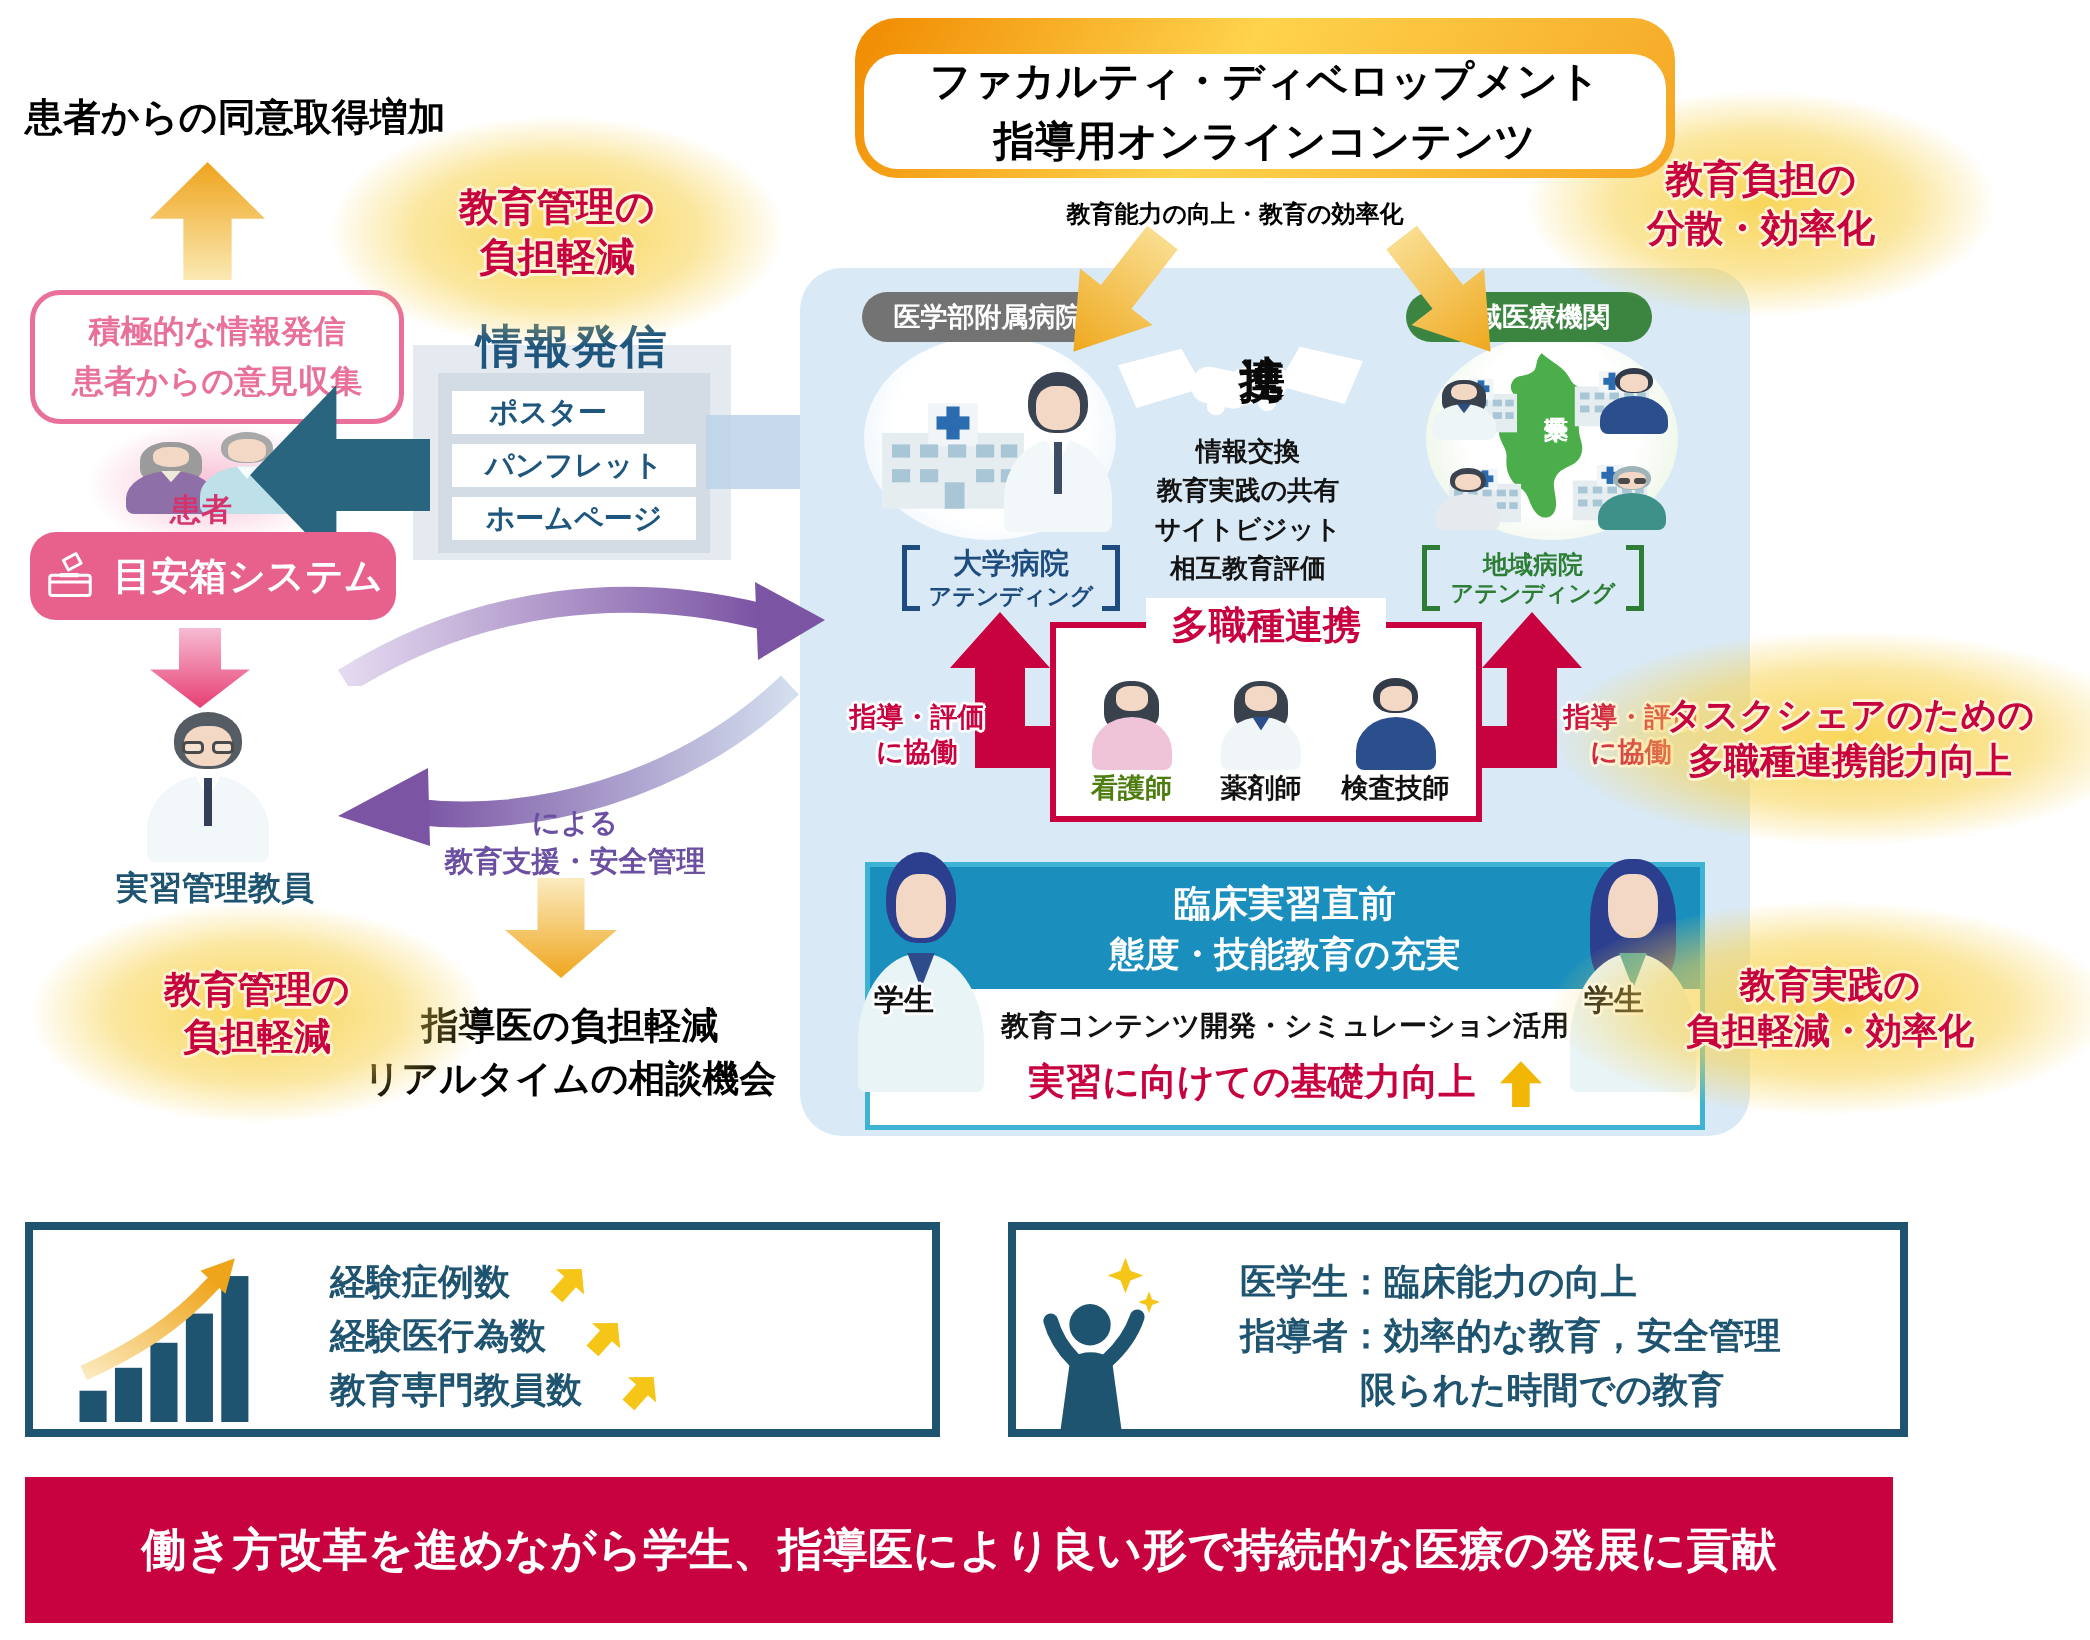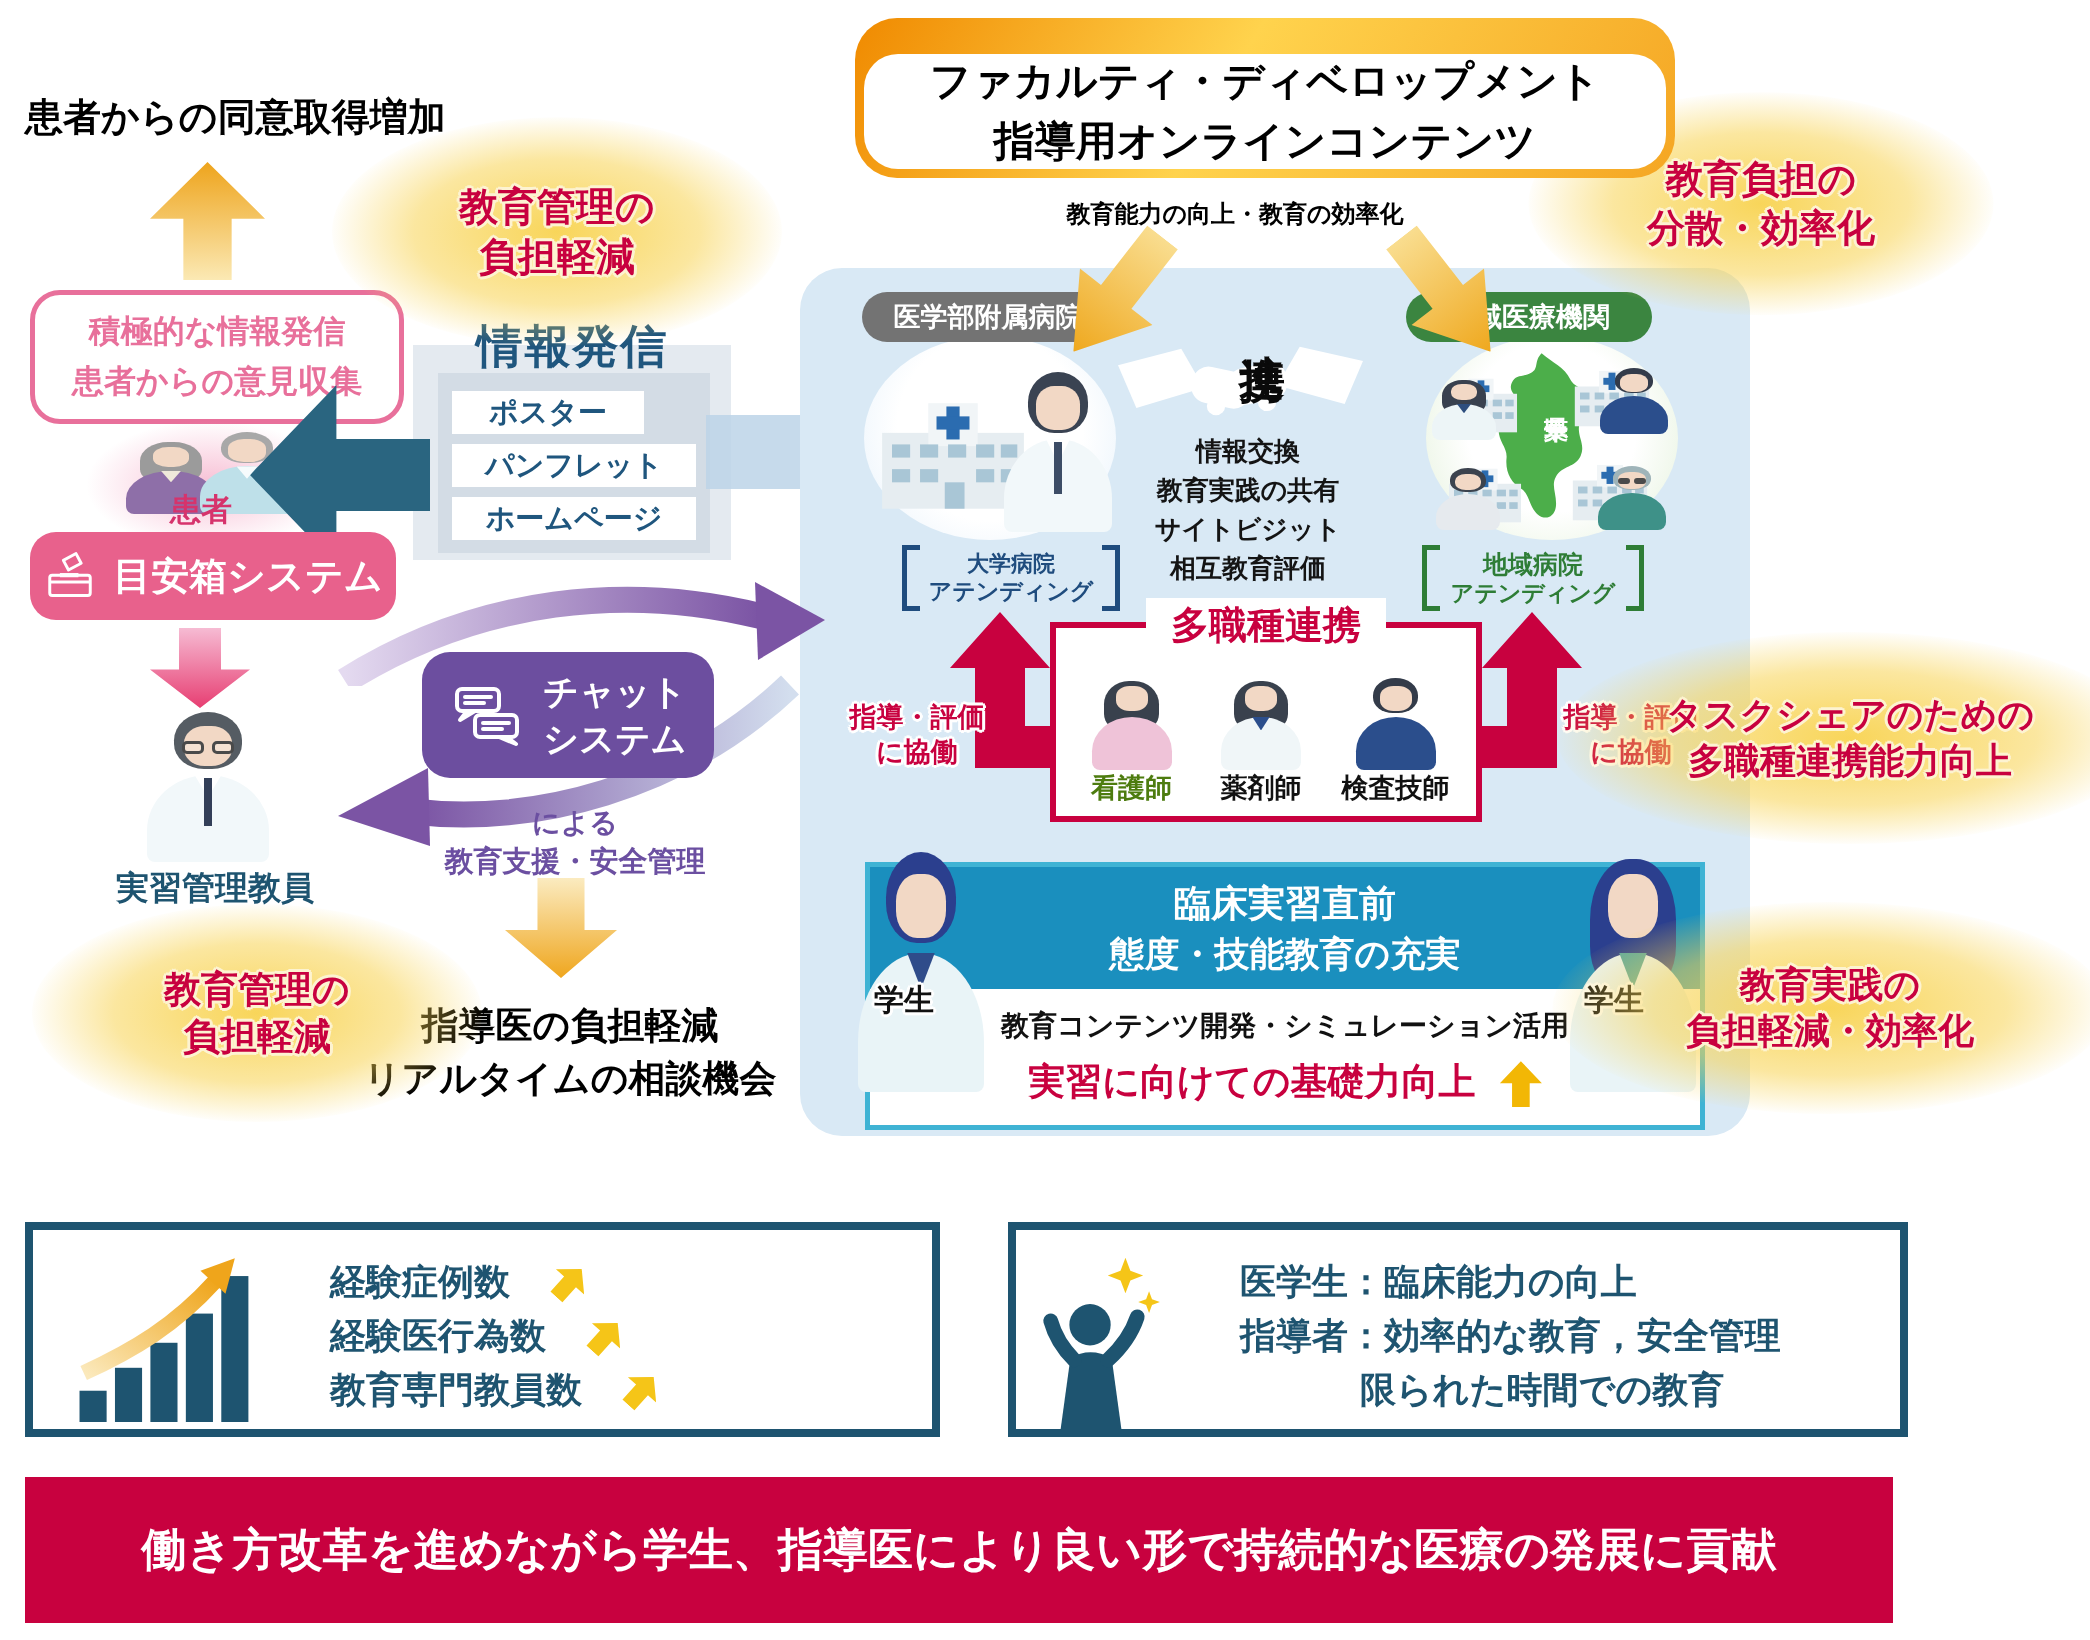--- a/index.html
+++ b/index.html
@@ -176,36 +176,20 @@
 
   <svg class="abs" style="left:330px;top:556px;width:500px;height:130px;z-index:2;" viewBox="0 0 500 130">
     <path d="M 15,125 C 150,40 300,28 430,60" stroke="url(#pgA)" stroke-width="26" fill="none"></path>
     <polygon points="425,26 495,64 428,104" fill="#7B54A4"></polygon>
   </svg>
   <svg class="abs" style="left:300px;top:640px;width:500px;height:210px;z-index:2;" viewBox="0 0 500 210">
     <path d="M 490,45 C 380,150 230,185 118,172" stroke="url(#pgB)" stroke-width="26" fill="none"></path>
     <polygon points="128,128 38,176 130,206" fill="#7B54A4"></polygon>
   </svg>
 
-  <div class="abs" style="left:422px;top:652px;width:292px;height:126px;border-radius:28px;background:#6C4E9F;display:flex;align-items:center;justify-content:center;gap:18px;z-index:3;">
-    <svg viewBox="0 0 72 64" style="width:76px;height:64px;" fill="none" stroke="#fff" stroke-width="4" stroke-linecap="round" stroke-linejoin="round">
-      <rect x="6" y="6" width="42" height="22" rx="5"></rect>
-      <path d="M16,28 L9,37 L24,28"></path>
-      <line x1="14" y1="14" x2="40" y2="14"></line>
-        <line x1="14" y1="20" x2="33" y2="20"></line>
-      <rect x="24" y="32" width="42" height="22" rx="5"></rect>
-      <path d="M56,54 L65,61 L48,54"></path>
-      <line x1="32" y1="40" x2="58" y2="40"></line>
-        <line x1="32" y1="46" x2="51" y2="46"></line>
-    </svg>
-    <div style="color:#fff;font-weight:800;font-size:35px;line-height:1.35;">
-      <div>チャット</div>
-      <div>システム</div>
-    </div>
-  </div>
   <div class="abs ctr xb" style="left:410px;top:804px;width:330px;color:#6B4FA1;z-index:3;">
     <div style="font-size:28px;">による</div>
     <div style="font-size:29px;">教育支援・安全管理</div>
   </div>
   <div class="abs ar-down" style="left:505px;top:878px;width:112px;height:100px;background:linear-gradient(to bottom,#FBEBC0,#EFA61E);"></div>
 
   <div class="abs ctr b" style="left:350px;top:1000px;width:440px;font-size:37px;color:#000;line-height:1.42;">
     <div>指導医の負担軽減</div>
     <div>リアルタイムの相談機会</div>
   </div>
@@ -226,21 +210,21 @@
   <div class="bust" style="left:1004px;top:372px;width:108px;height:160px;--hair:#3A4352;--coat:#F2F8FA;--inner:#fff;--tie:#3D4D66;">
     <i class="hr"></i>
       <i class="fc"></i>
       <i class="bd"></i>
       <i class="vn"></i>
       <i class="tie"></i>
   </div>
   <div class="bkt" style="left:902px;top:545px;width:218px;height:66px;color:#1F4C7E;">
     <span class="bl"></span>
     <span class="mid">
-      <span style="font-size:22px;">大学病院</span>
+      <span style="font-size:29px;">大学病院</span>
       <span style="font-size:23px;">アテンディング</span>
     </span>
     <span class="br"></span>
   </div>
 
   <div class="abs" style="left:1426px;top:336px;width:252px;height:204px;border-radius:50%;background:radial-gradient(circle at 50% 45%,#FFFFFF 50%,#EFF7EA 78%,rgba(239,247,234,0) 100%);"></div>
   <svg class="abs" viewBox="0 0 100 140" style="left:1462px;top:348px;width:180px;height:182px;">
     <path d="M42,4 C36,10 40,16 34,19 C26,23 22,20 19,27 C16,34 24,36 22,43 C20,52 10,52 9,61 C8,72 16,76 15,85 C14,96 19,104 26,108 C33,112 32,122 39,128 C45,133 52,130 53,122 C54,113 49,106 53,99 C58,90 68,92 72,83 C76,74 69,68 71,59 C73,50 82,48 80,39 C78,30 68,32 64,24 C60,15 50,11 42,4 Z" fill="#4CAE4A"></path>
   </svg>
   <svg class="abs" viewBox="0 0 90 74" style="left:1442px;top:372px;width:78px;height:62px;">

